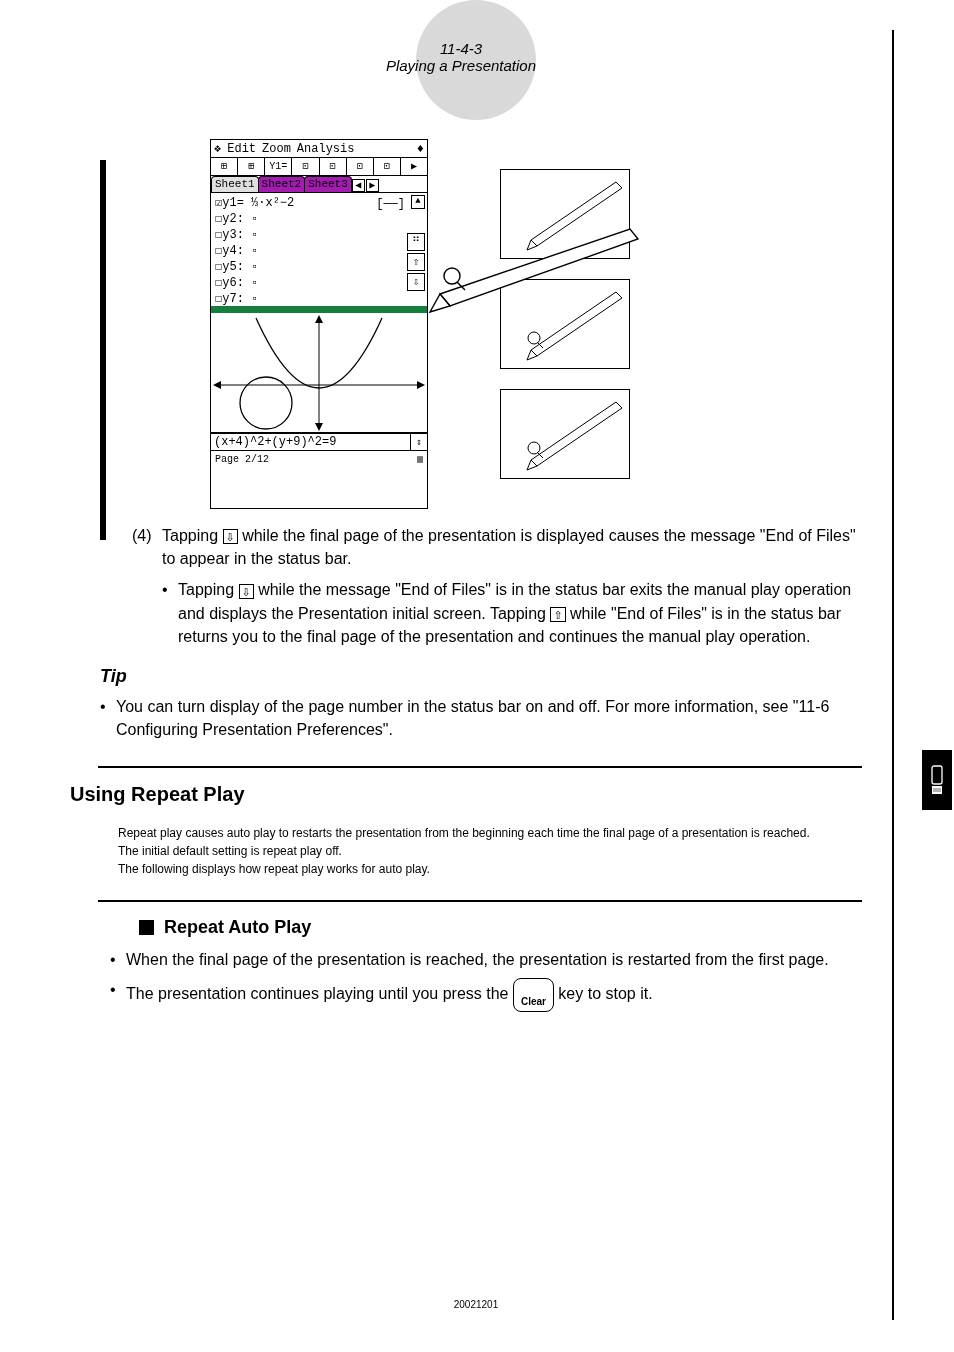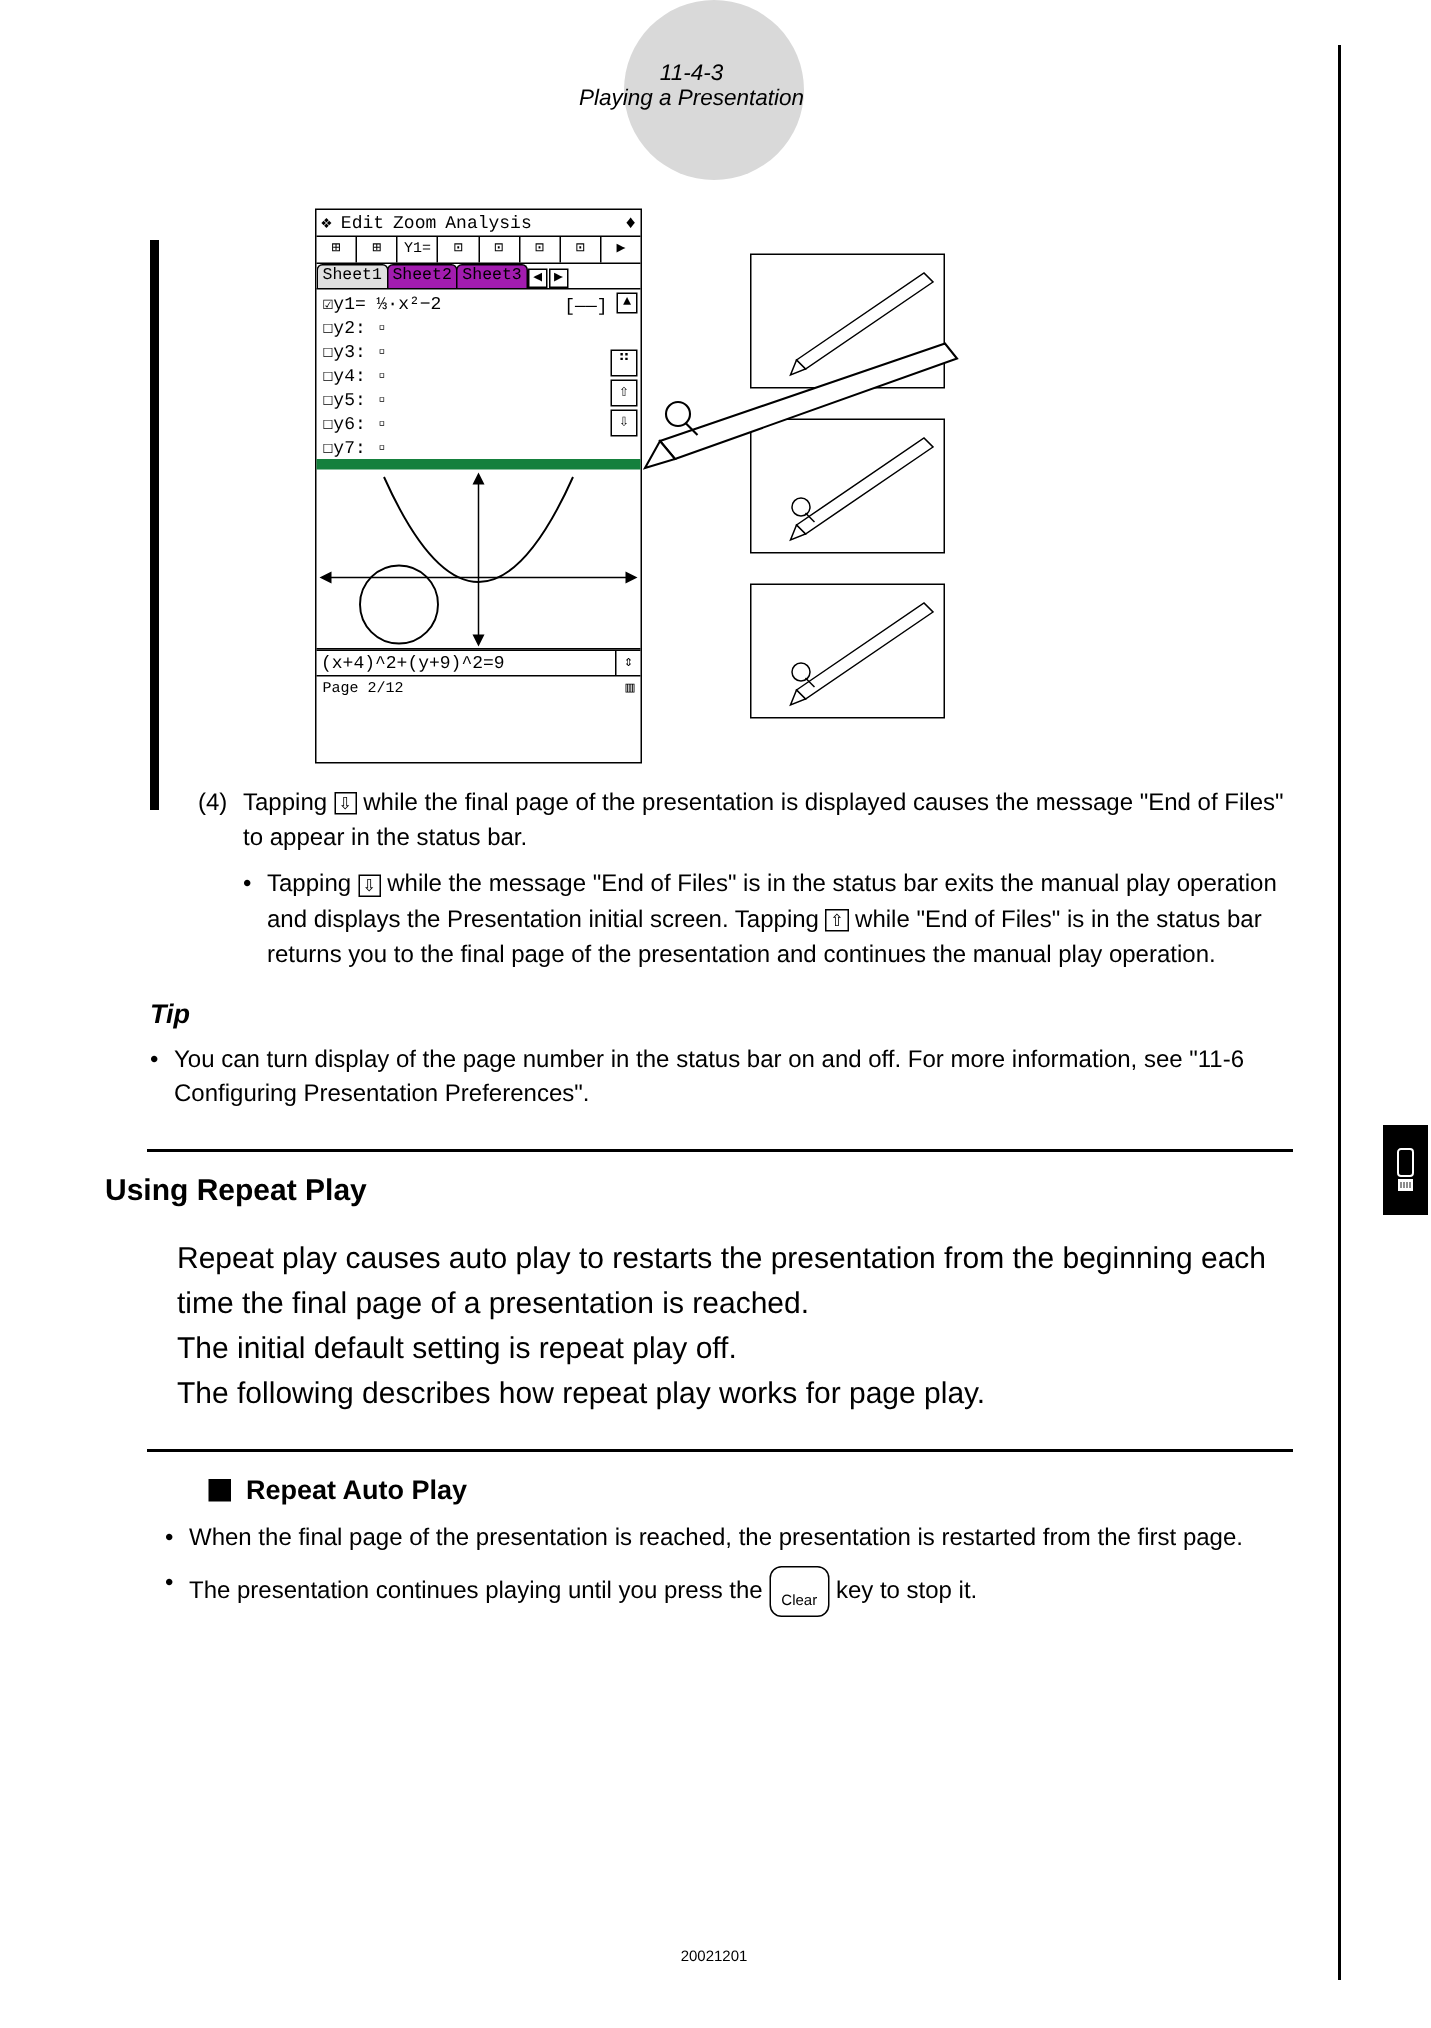--- a/index.html
+++ b/index.html
@@ -221,21 +221,21 @@
   }
   .clear-key {
     display:inline-block;
     border:1px solid #000;
     border-radius:8px;
     padding:16px 7px;
     font-size:10px;
     vertical-align:middle;
     line-height:14px;
     height:16px;
-    font-weight:normal;
+    font-weight:bold;
   }
   .tip-head {
     font-style: italic;
     font-weight: bold;
     font-size: 18px;
     margin-left: 40px;
     margin-bottom: 8px;
   }
   .tip-body {
     margin-left: 40px;
@@ -261,21 +261,21 @@
     margin-bottom: 10px;
     display:flex;
     align-items:center;
     gap:10px;
     padding-left:29px;
   }
   .h3-row .square { width:15px; height:15px; background:#000; display:inline-block; }
   .para-block {
     margin-left: 58px;
     margin-right: 10px;
-    font-size:20px;
+    font-size:12px;
     line-height:1.5;
     margin-bottom:22px;
   }
   .bullet-list {
     margin-left: 50px;
     font-size:16px;
     line-height:1.5;
   }
   .bullet-list .row { display:flex; margin-bottom:6px;}
   .bullet-list .row .b { width:16px; flex-shrink:0; }
@@ -427,21 +427,21 @@
     <span class="bullet">•</span>
     <span>You can turn display of the page number in the status bar on and off. For more information, see "11-6 Configuring Presentation Preferences".</span>
   </div>
 
   <hr class="hr full">
 
   <div class="h2">Using Repeat Play</div>
   <div class="para-block">
     <div>Repeat play causes auto play to restarts the presentation from the beginning each time the final page of a presentation is reached.</div>
     <div>The initial default setting is repeat play off.</div>
-    <div>The following describes how repeat play works for page play.</div>
+    <div>The following displays how repeat play works for auto play.</div>
   </div>
 
   <hr class="hr">
 
   <div class="h3-row">
     <span class="square"></span>
     <span>Repeat Auto Play</span>
   </div>
   <div class="bullet-list">
     <div class="row">

